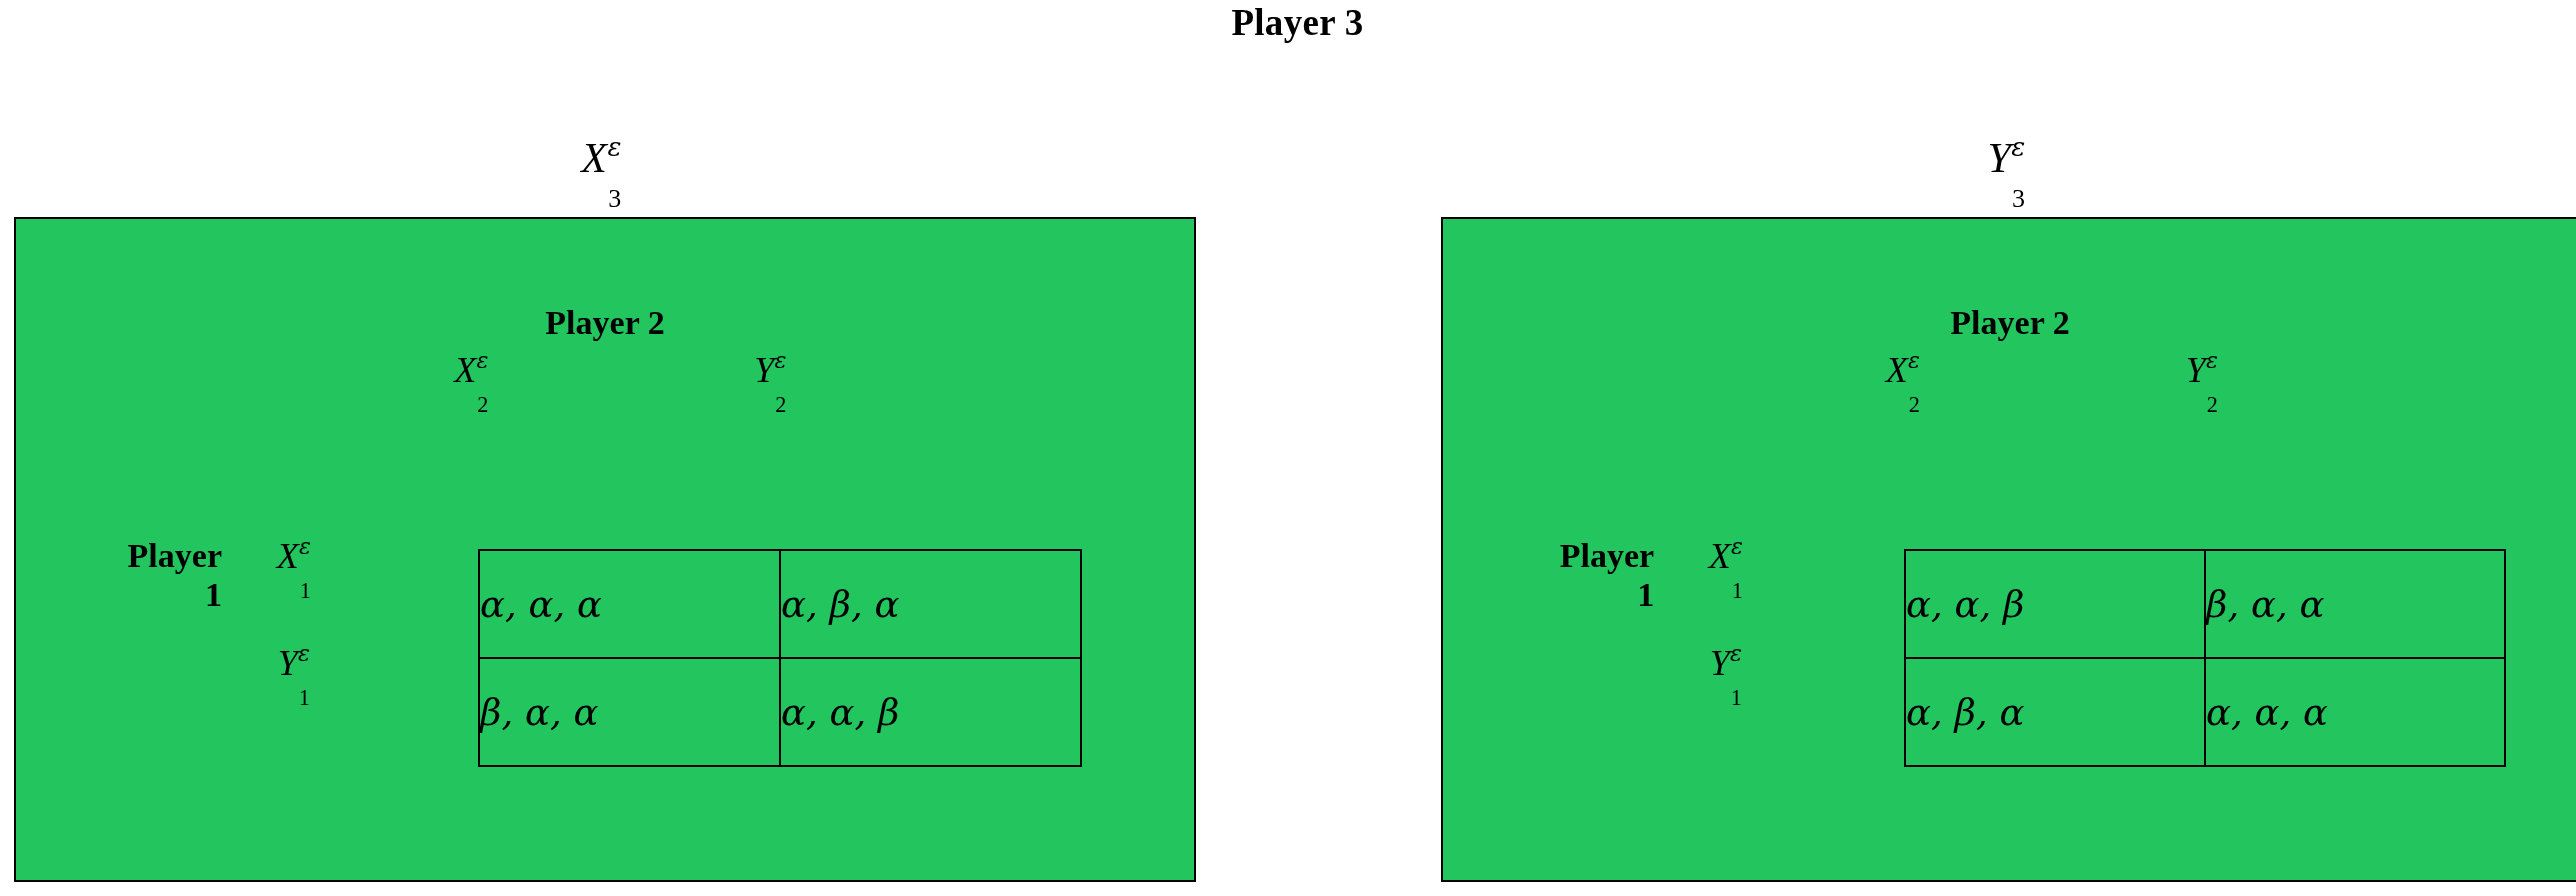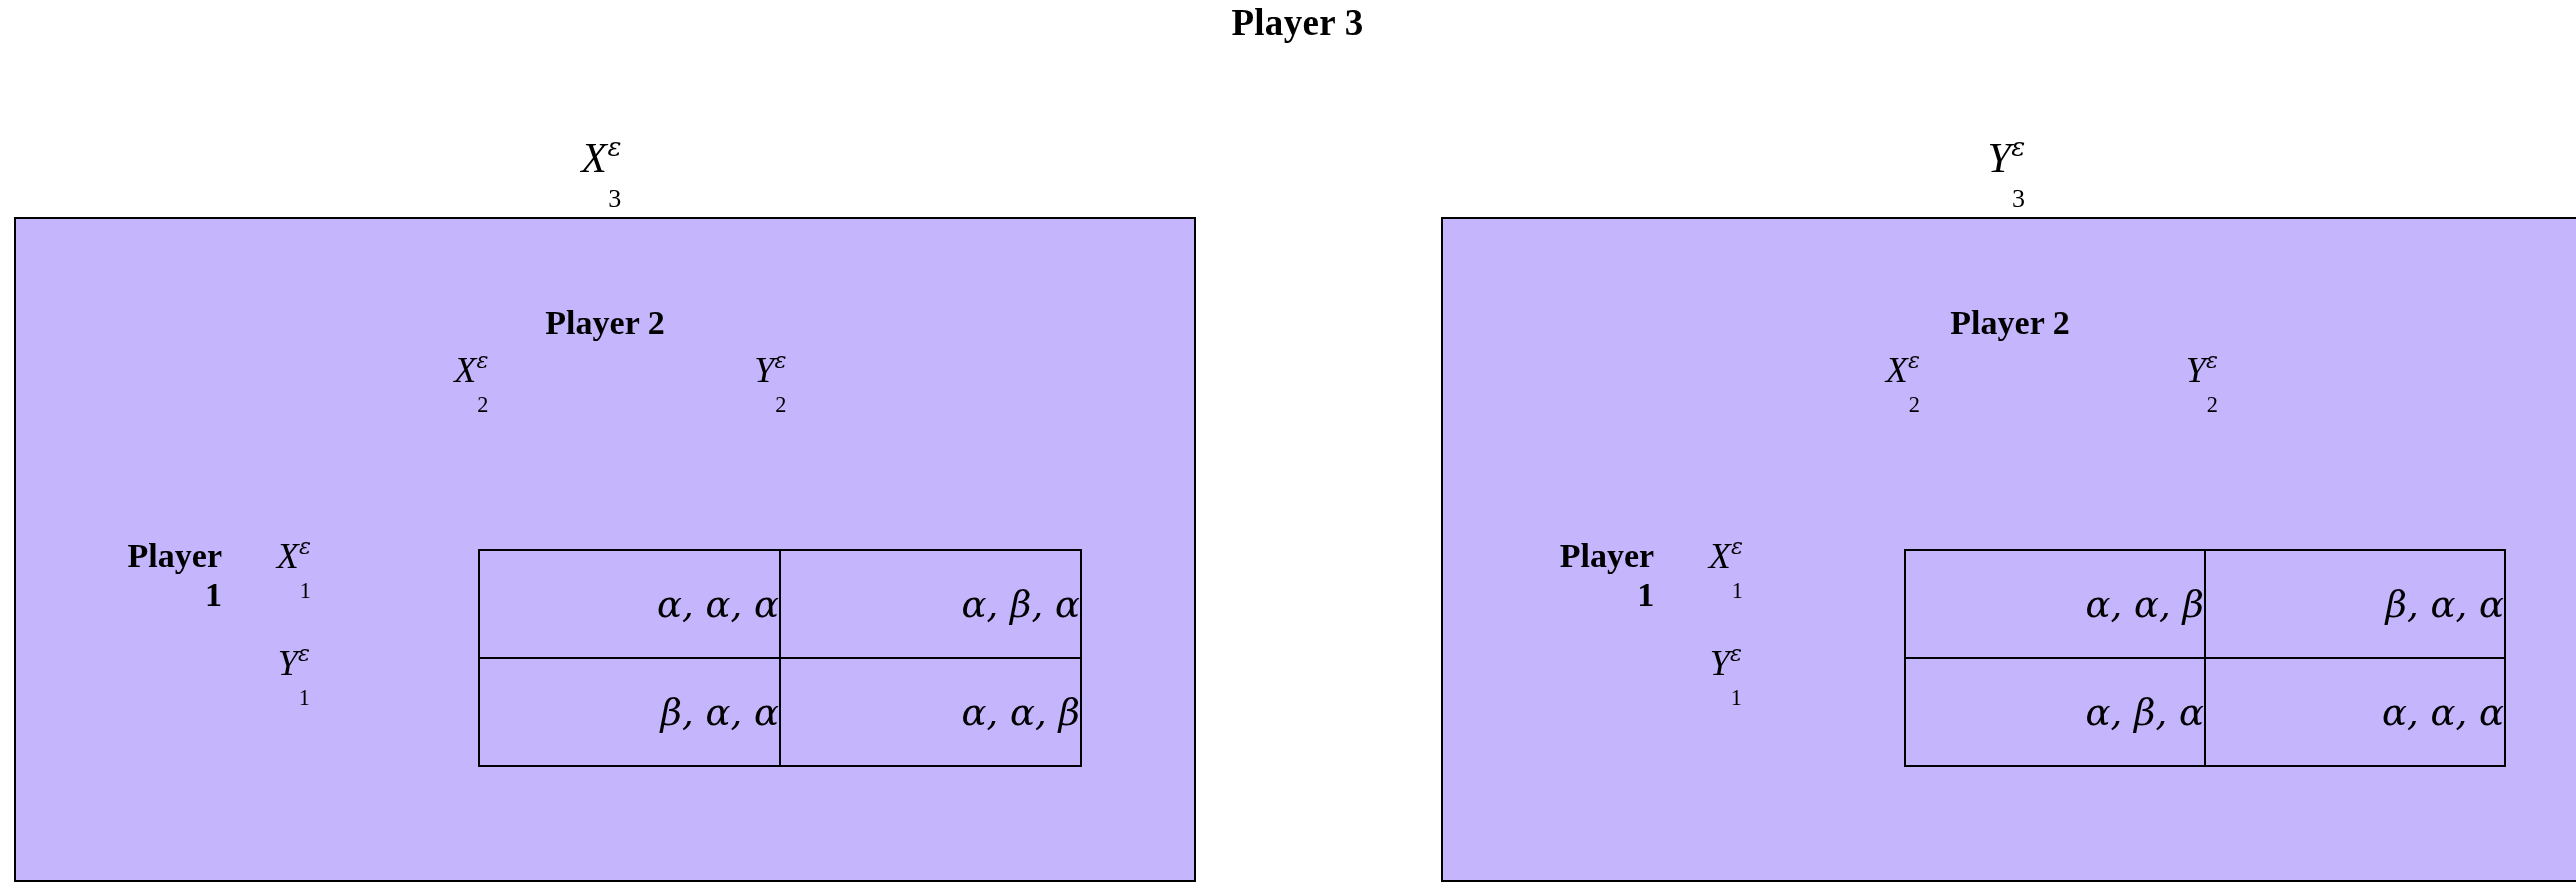--- a/index.html
+++ b/index.html
@@ -28,21 +28,21 @@
     font-size: 37px;
     line-height: 1.0;
     letter-spacing: 0.3px;
   }
 
   
   .panel {
     position: absolute;
     box-sizing: border-box;
     border: 2.6px solid #000000;
-    background: #c4b5fd;
+    background: #22c55e;
   }
   .panel-left  { left: 14px;   top: 217px; width: 1182px; height: 665px; }
   .panel-right { left: 1441px; top: 217px; width: 1138px; height: 665px; }
 
   
   .panel-caption {
     position: absolute;
     top: 137px;
     text-align: center;
     font-size: 42px;
@@ -124,21 +124,21 @@
   }
 
   
   .matrix {
     position: absolute;
     border-collapse: collapse;
     table-layout: fixed;
   }
   .matrix td {
     border: 2.1px solid #000000;
-    text-align: right;
+    text-align: left;
     vertical-align: middle;
     font-size: 37px;
     padding: 0;
     white-space: nowrap;
   }
   .matrix-left  { left: 478px;  top: 549px; }
   .matrix-left td  { width: 299px; height: 106px; }
   .matrix-right { left: 1904px; top: 549px; }
   .matrix-right td { width: 298px; height: 106px; }
 

